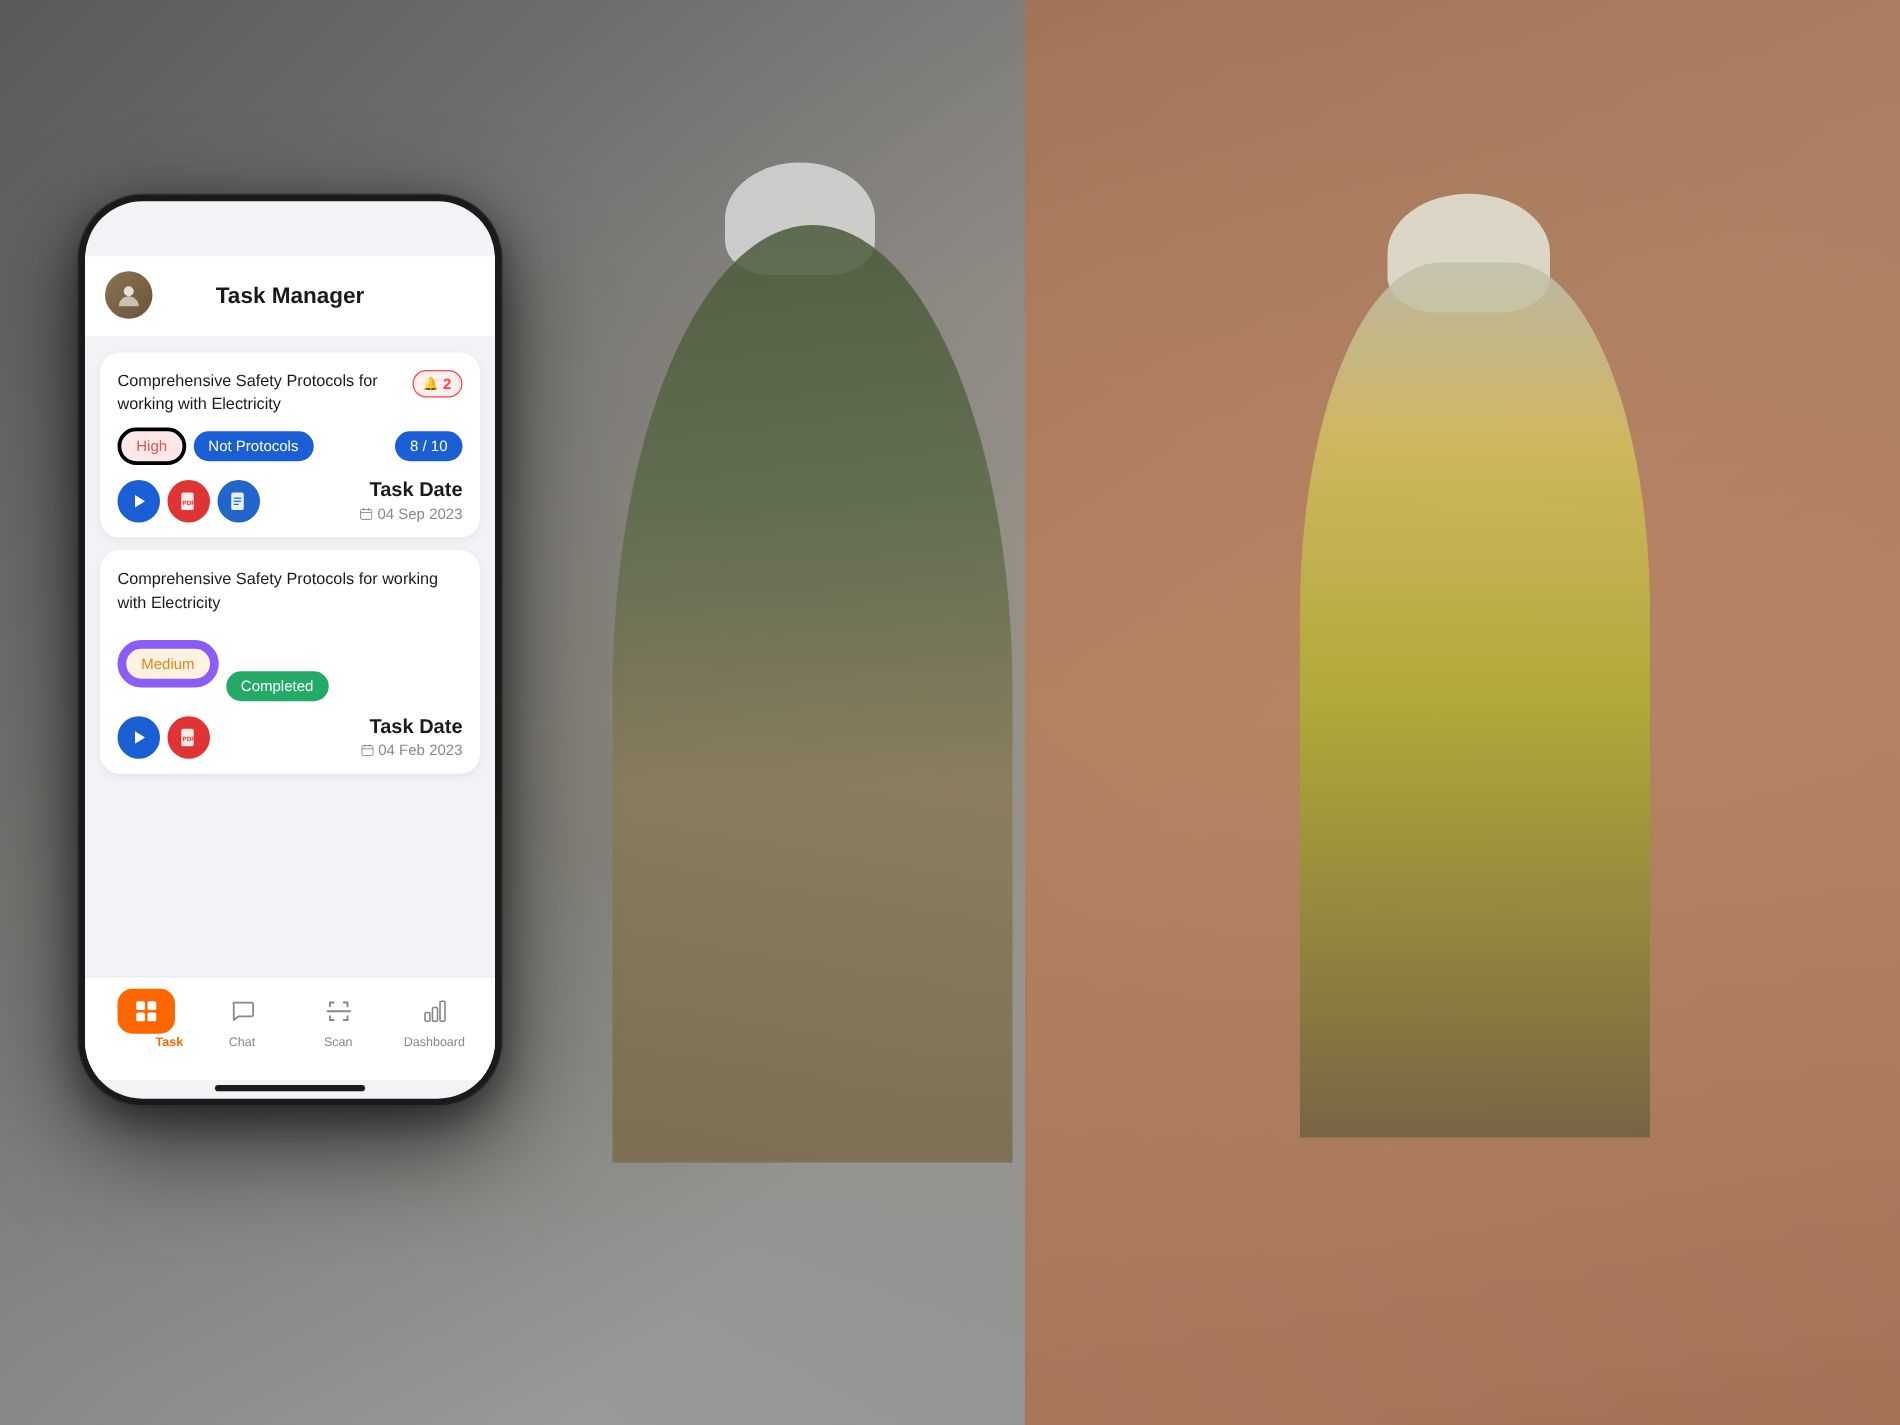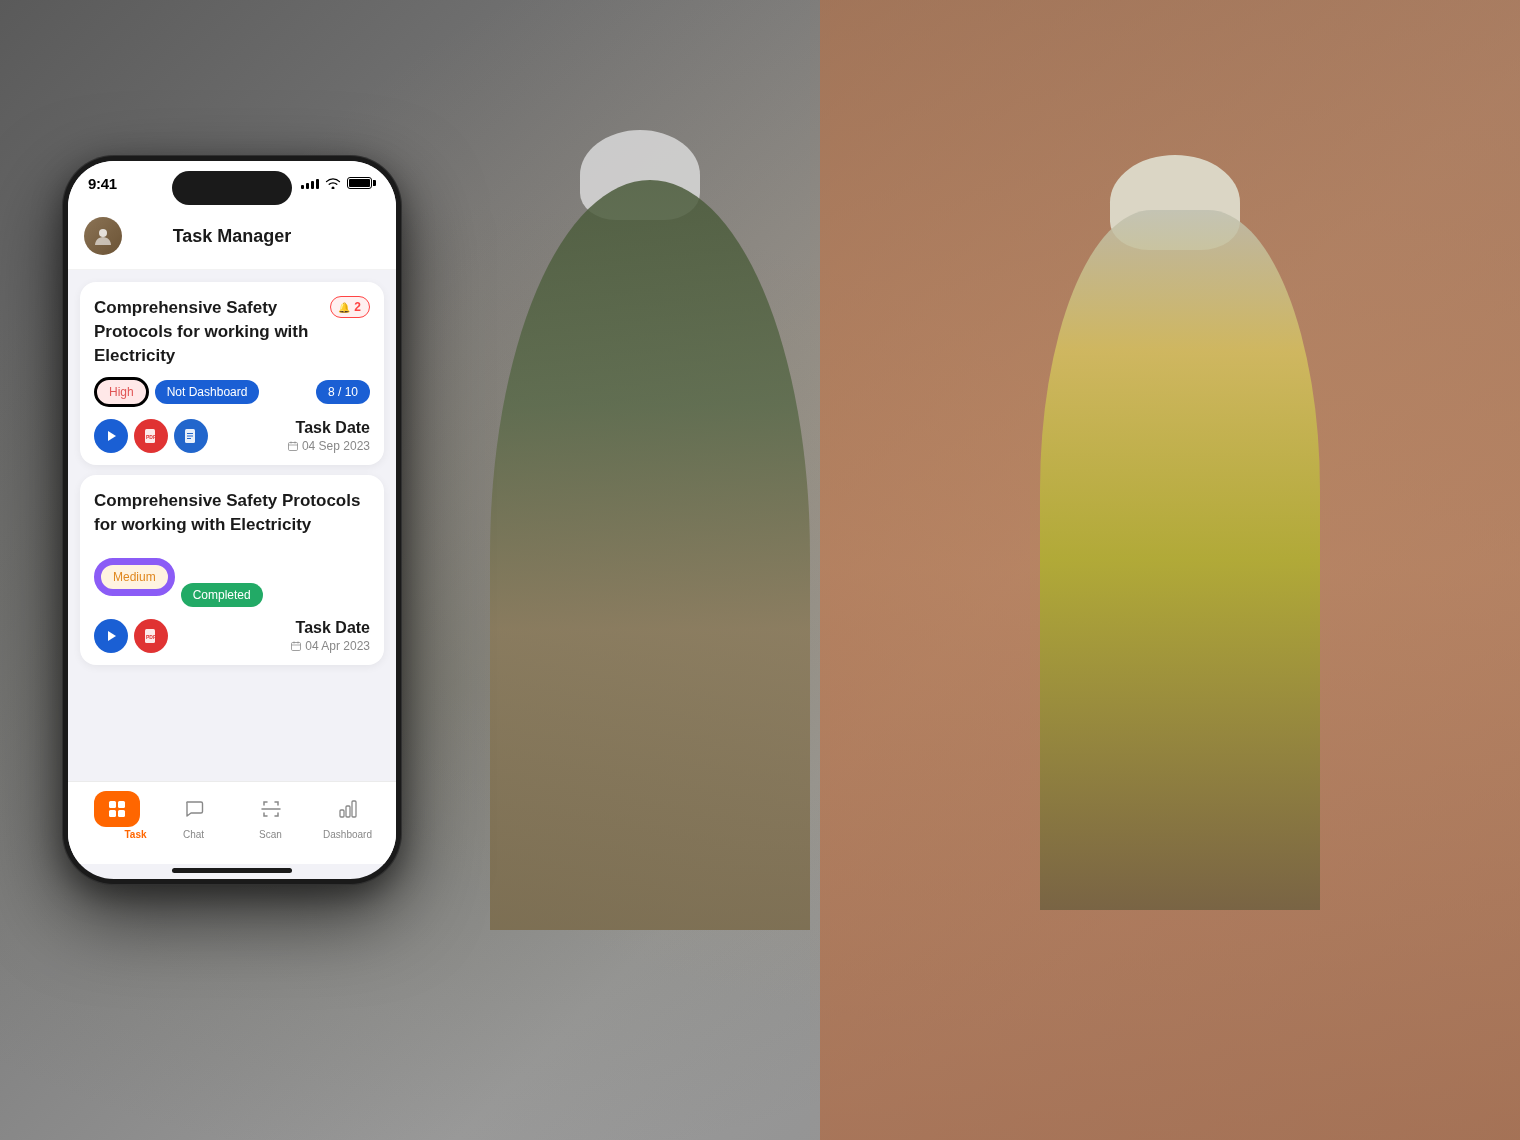--- a/index.html
+++ b/index.html
@@ -247,22 +247,22 @@
     }
 
     .task-card-header {
       display: flex;
       justify-content: space-between;
       align-items: flex-start;
       margin-bottom: 10px;
     }
 
     .task-title {
-      font-size: 17px;
-      font-weight: 700;
+      font-size: 13px;
+      font-weight: 400;
       color: #1a1a1a;
       line-height: 1.4;
       flex: 1;
       padding-right: 8px;
     }
 
     .notification-badge {
       display: flex;
       align-items: center;
       gap: 3px;
@@ -455,41 +455,20 @@
   <div class="worker-helmet-left"></div>
   <div class="worker-left"></div>
   <div class="worker-helmet-right"></div>
   <div class="worker-right"></div>
 </div>
 
 <div class="phone-wrapper">
   <div class="phone-outer">
     <div class="phone-inner">
 
-      <div class="status-bar">
-        <span class="status-time">9:41</span>
-        <div class="dynamic-island"></div>
-        <div class="status-icons">
-          <div class="signal-bars">
-            <div class="signal-bar" style="height:4px"></div>
-            <div class="signal-bar" style="height:6px"></div>
-            <div class="signal-bar" style="height:8px"></div>
-            <div class="signal-bar" style="height:10px"></div>
-          </div>
-          <svg class="wifi-icon" viewBox="0 0 16 12" fill="none" xmlns="http://www.w3.org/2000/svg">
-            <path d="M8 9.5a1.5 1.5 0 1 1 0 3 1.5 1.5 0 0 1 0-3z" fill="#000"></path>
-            <path d="M4.2 7.3a5.5 5.5 0 0 1 7.6 0" stroke="#000" stroke-width="1.3" stroke-linecap="round" fill="none"></path>
-            <path d="M1.5 4.6A9 9 0 0 1 14.5 4.6" stroke="#000" stroke-width="1.3" stroke-linecap="round" fill="none"></path>
-          </svg>
-          <div class="battery-icon">
-            <div class="battery-fill" style="width:85%"></div>
-            <div class="battery-tip"></div>
-          </div>
-        </div>
-      </div>
 
       <div class="phone-screen" style="top:44px; bottom:0; position:absolute; left:0; right:0; display:flex; flex-direction:column;">
 
         <div class="app-header">
           <div class="avatar">
             <svg width="22" height="22" viewBox="0 0 22 22" fill="none">
               <circle cx="11" cy="8" r="4" fill="rgba(255,255,255,0.8)"></circle>
               <path d="M3 20c0-4.4 3.6-8 8-8s8 3.6 8 8" fill="rgba(255,255,255,0.6)"></path>
             </svg>
           </div>
@@ -502,21 +481,21 @@
           <div class="task-card">
             <div class="task-card-header">
               <span class="task-title">Comprehensive Safety Protocols for working with Electricity</span>
               <div class="notification-badge">
                 <span class="bell">🔔</span>
                 <span class="count">2</span>
               </div>
             </div>
             <div class="task-badges">
               <span class="badge badge-high">High</span>
-              <span class="badge badge-not-accessed">Not Dashboard</span>
+              <span class="badge badge-not-accessed">Not Protocols</span>
               <span class="badge badge-progress">8 / 10</span>
             </div>
             <div class="task-footer">
               <div class="task-icons-row">
                 <div class="icon-btn icon-btn-play">
                   <svg width="14" height="14" viewBox="0 0 14 14" fill="none">
                     <polygon points="4,2 12,7 4,12" fill="white"></polygon>
                   </svg>
                 </div>
                 <div class="icon-btn icon-btn-pdf">
@@ -573,21 +552,21 @@
               </div>
               <div class="task-date-block">
                 <span class="task-date-label">Task Date</span>
                 <div class="task-date-value">
                   <svg width="10" height="10" viewBox="0 0 10 10" fill="none">
                     <rect x="0.5" y="1.5" width="9" height="8" rx="1.2" stroke="#888" stroke-width="0.8" fill="none"></rect>
                     <line x1="3" y1="0.5" x2="3" y2="2.5" stroke="#888" stroke-width="0.8"></line>
                     <line x1="7" y1="0.5" x2="7" y2="2.5" stroke="#888" stroke-width="0.8"></line>
                     <line x1="0.5" y1="4" x2="9.5" y2="4" stroke="#888" stroke-width="0.7"></line>
                   </svg>
-                  <span>04 Apr 2023</span>
+                  <span>04 Feb 2023</span>
                 </div>
               </div>
             </div>
           </div>
 
         </div>
 
         <div class="bottom-nav">
 
           <div class="nav-item">

